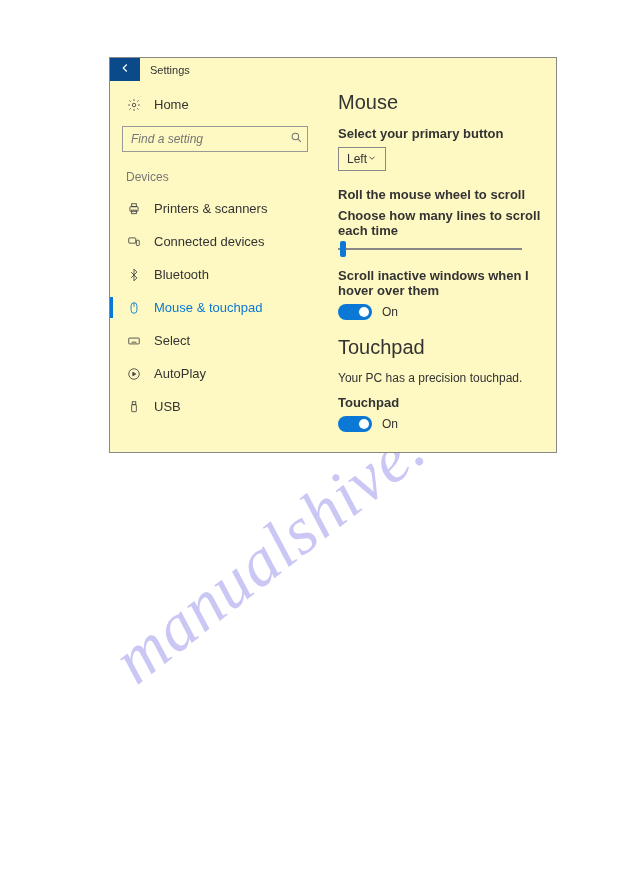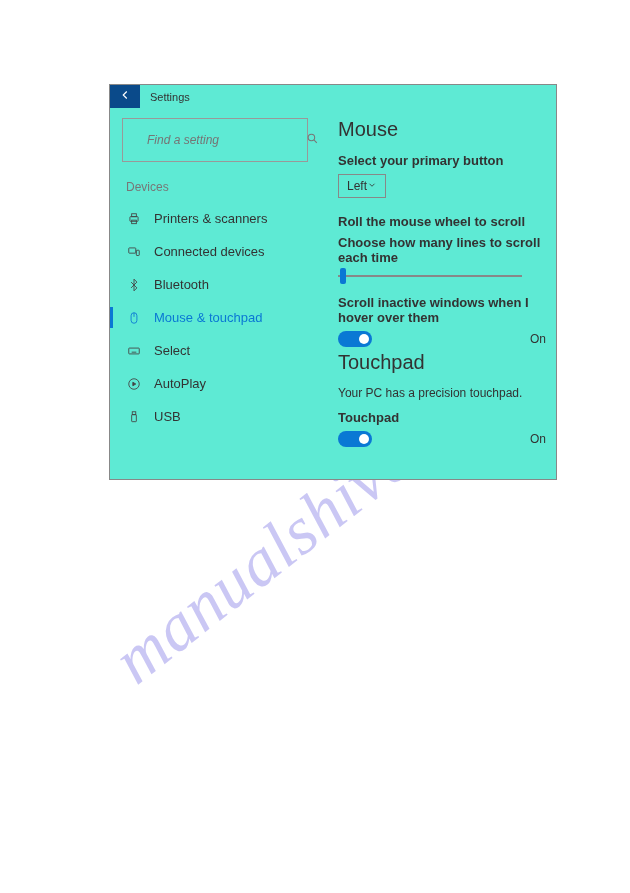--- a/index.html
+++ b/index.html
@@ -9,25 +9,25 @@
     font-size: 13px;
     color: #333;
     background: #fff;
     width: 630px;
     height: 893px;
     position: relative;
   }
   .window {
     position: absolute;
     left: 109px;
-    top: 84px;
+    top: 57px;
     width: 448px;
     height: 396px;
     border: 1px solid #888;
-    background: #5eead4;
+    background: #fef9c3;
     overflow: hidden;
   }
   .titlebar {
     height: 23px;
     display: flex;
     align-items: stretch;
     border-bottom: 0;
   }
   .back-btn {
     width: 30px;
@@ -66,24 +66,24 @@
   }
   .icon-slot {
     width: 16px;
     display: flex;
     justify-content: center;
     color: #444;
   }
   .icon-slot svg { width: 14px; height: 14px; }
   .search-wrap {
     border: 1px solid #999;
-    height: 44px;
-    display: flex;
-    align-items: center;
-    padding: 0 22px;
+    height: 26px;
+    display: flex;
+    align-items: center;
+    padding: 0 6px;
     margin-bottom: 14px;
   }
   .search-wrap input {
     border: none;
     outline: none;
     flex: 1;
     font-size: 12px;
     font-style: italic;
     color: #555;
     background: transparent;
@@ -151,22 +151,21 @@
     height: 16px;
     background: #0a78d4;
     border-radius: 2px;
     top: -7px;
     left: 2px;
   }
   .toggle-row {
     display: flex;
     align-items: center;
     gap: 10px;
-    margin-bottom: 4px;
-    justify-content: space-between;
+    margin-bottom: 16px;
   }
   .toggle {
     width: 34px;
     height: 16px;
     border-radius: 8px;
     background: #0a78d4;
     position: relative;
     cursor: pointer;
   }
   .toggle::after {
@@ -209,20 +208,29 @@
             <path d="M15 6l-6 6 6 6"></path>
           </svg>
       </span>
     </div>
     <div class="win-title">Settings</div>
   </div>
 
   <div class="body">
     <div class="left">
 
+      <div class="home-row">
+        <span class="icon-slot">
+          <svg viewBox="0 0 24 24" fill="none" stroke="currentColor" stroke-width="1.5">
+              <circle cx="12" cy="12" r="3"></circle>
+              <path d="M12 2v3M12 19v3M4.2 4.2l2.1 2.1M17.7 17.7l2.1 2.1M2 12h3M19 12h3M4.2 19.8l2.1-2.1M17.7 6.3l2.1-2.1"></path>
+            </svg>
+        </span>
+        <span>Home</span>
+      </div>
 
       <div class="search-wrap">
         <input placeholder="Find a setting" style="">
         <span class="mag">
           <svg width="13" height="13" viewBox="0 0 24 24" fill="none" stroke="currentColor" stroke-width="2">
               <circle cx="10" cy="10" r="6"></circle>
               <path d="M20 20l-5-5"></path>
             </svg>
         </span>
       </div>

